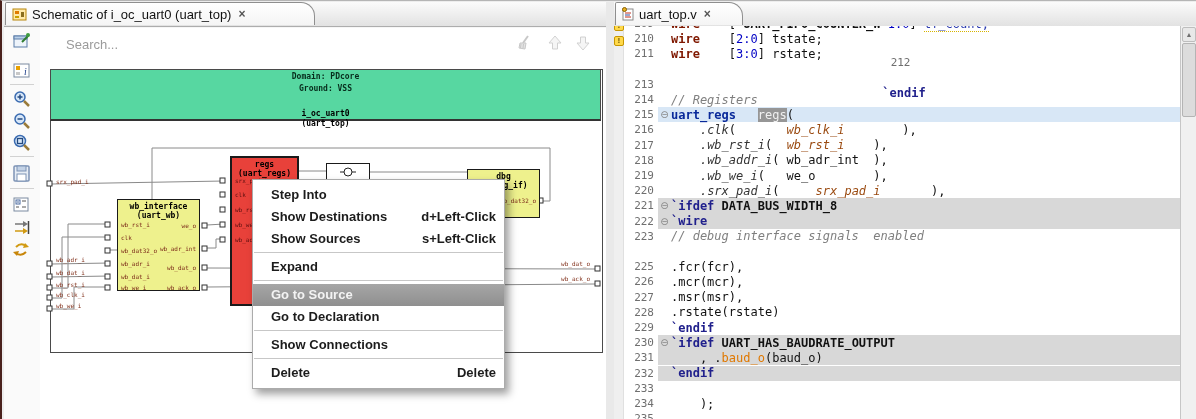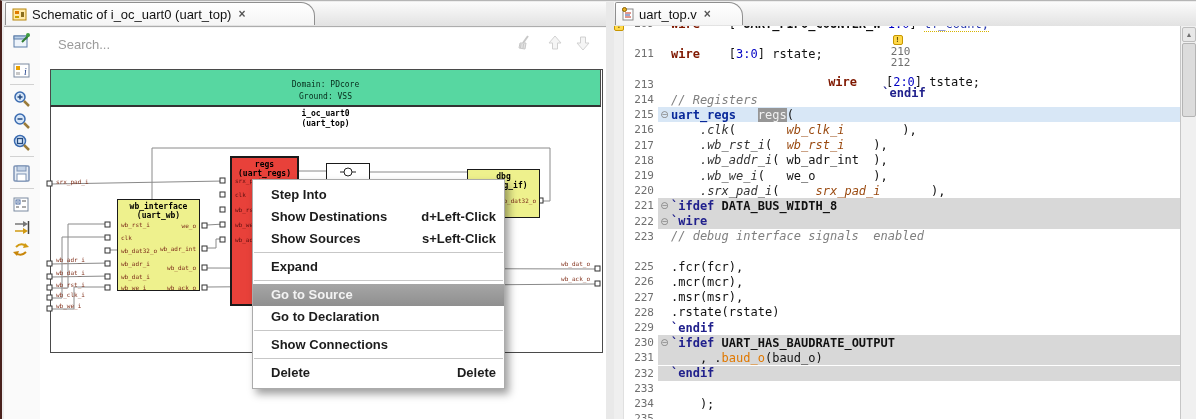--- a/index.html
+++ b/index.html
@@ -17,31 +17,31 @@
   .tab-close{font-size:12px;font-weight:bold;color:#555;margin-left:2px;cursor:default;}
   
   #left-panel{position:absolute;left:2px;top:1px;width:602px;height:418px;background:#f6f6f6;}
   #left-content{position:absolute;left:0;top:24px;right:0;bottom:0;border-top:1px solid #adadad;}
   #vtoolbar{position:absolute;left:0;top:1px;bottom:0;width:36px;background:#fafafa;
             border-right:1px solid #d8d8d8;}
   .vt-ic{position:absolute;left:9px;width:18px;height:18px;}
   .vt-sep{position:absolute;left:6px;width:24px;height:1px;background:#d2d2d2;}
   #search-row{position:absolute;left:36px;top:1px;right:0;height:30px;background:#ffffff;
               border-bottom:1px solid #c9c9c9;}
-  #search-input{position:absolute;left:16px;top:4px;width:470px;height:22px;border:none;outline:none;
+  #search-input{position:absolute;left:24px;top:4px;width:470px;height:22px;border:none;outline:none;
                 font-size:13px;color:#333;background:transparent;}
   #search-input::placeholder{color:#9b9b9b;}
   .srch-ic{position:absolute;top:6px;width:18px;height:18px;opacity:.55;}
   
   #canvas{position:absolute;left:36px;top:31px;right:0;bottom:0;background:#ffffff;overflow:hidden;}
   #schem-box{position:absolute;left:10px;top:11px;width:551px;height:282px;border:1px solid #4a4a4a;}
-  #banner{position:absolute;left:10px;top:11px;width:551px;height:38px;box-sizing:border-box;
+  #banner{position:absolute;left:10px;top:11px;width:551px;height:52px;box-sizing:border-box;
           border:1px solid #4a4a4a;border-bottom:2px solid #333;
-          font-family:"DejaVu Sans Mono",monospace;font-size:8px;font-weight:normal;color:#072c1c;
-          text-align:center;line-height:12px;padding-top:9px;}
+          font-family:"DejaVu Sans Mono",monospace;font-size:8px;font-weight:bold;color:#072c1c;
+          text-align:center;line-height:12px;padding-top:1px;}
   #inst-label{position:absolute;left:10px;top:51px;width:551px;text-align:center;
               font-family:"DejaVu Sans Mono",monospace;font-size:8px;font-weight:bold;color:#000;line-height:10px;}
   .blk{position:absolute;border:2px solid #1a1a1a;box-sizing:border-box;overflow:hidden;}
   .blk-title{font-family:"DejaVu Sans Mono",monospace;font-size:8px;font-weight:bold;color:#000;
              text-align:center;line-height:9px;padding-top:2px;}
   .bport{position:absolute;font-family:"DejaVu Sans Mono",monospace;font-size:6px;line-height:6px;
          white-space:nowrap;}
   .bport.l{left:3px;color:#7c2b1a;}
   .bport.r{right:3px;color:#7c2b1a;}
   .edge-lab{position:absolute;font-family:"DejaVu Sans Mono",monospace;font-size:6px;line-height:6px;
@@ -356,21 +356,21 @@
       <div id="marker-strip"></div>
       <div id="code-area">
           <div class="crow" style="top: -10px;">
             <span class="cmark"><span class="warnic">!</span></span>
             <span class="clnum">209</span>
             <span class="cbody">
               <span class="cfold"></span>
               <span class="ctext"><span class="tk-kw">wire</span><span class="tk-pln">    [ </span><span class="tk-macro">UART_FIFO_COUNTER_W</span><span class="tk-num">-1:0</span><span class="tk-pln">] </span><span class="tk-err">tf_count,</span></span>
             </span>
           </div>
-          <div class="crow" style="top: 5.2px; flex-direction: column;">
+          <div class="crow" style="top: 5.2px;">
             <span class="cmark"><span class="warnic">!</span></span>
             <span class="clnum">210</span>
             <span class="cbody">
               <span class="cfold"></span>
               <span class="ctext"><span class="tk-kw">wire</span><span class="tk-pln">    [</span><span class="tk-num">2:0</span><span class="tk-pln">] tstate;</span></span>
             </span>
           </div>
           <div class="crow" style="top: 20.4px;">
             <span class="cmark"></span>
             <span class="clnum">211</span>

